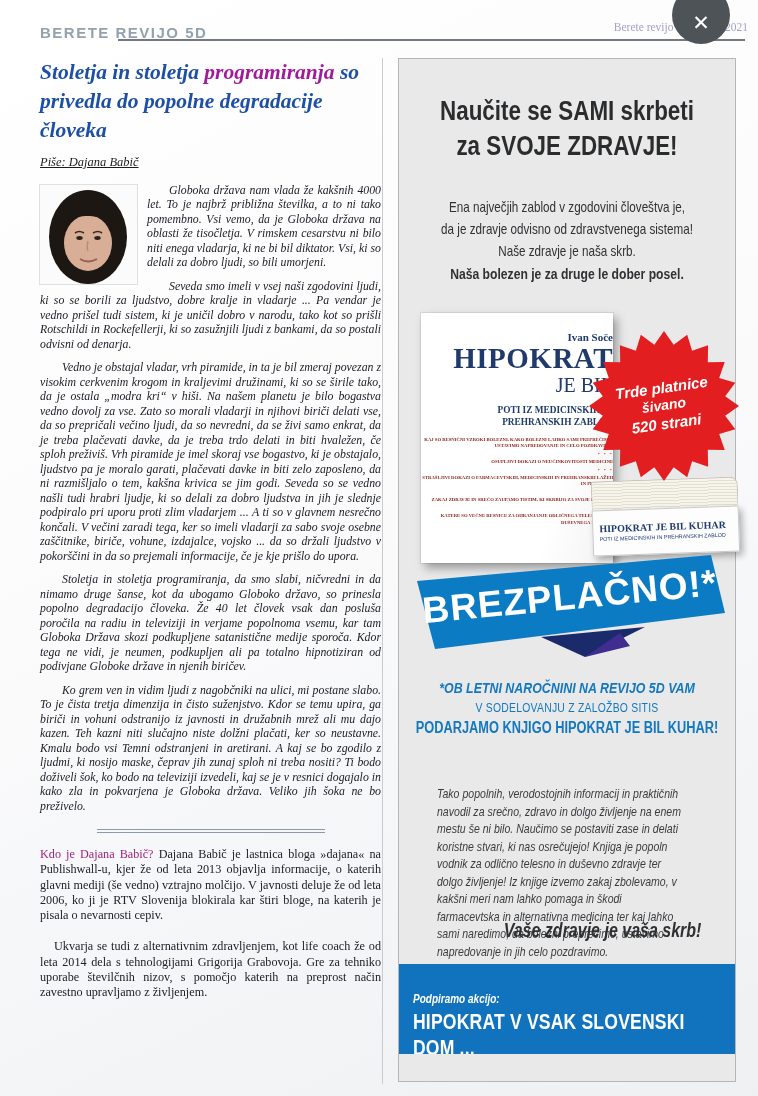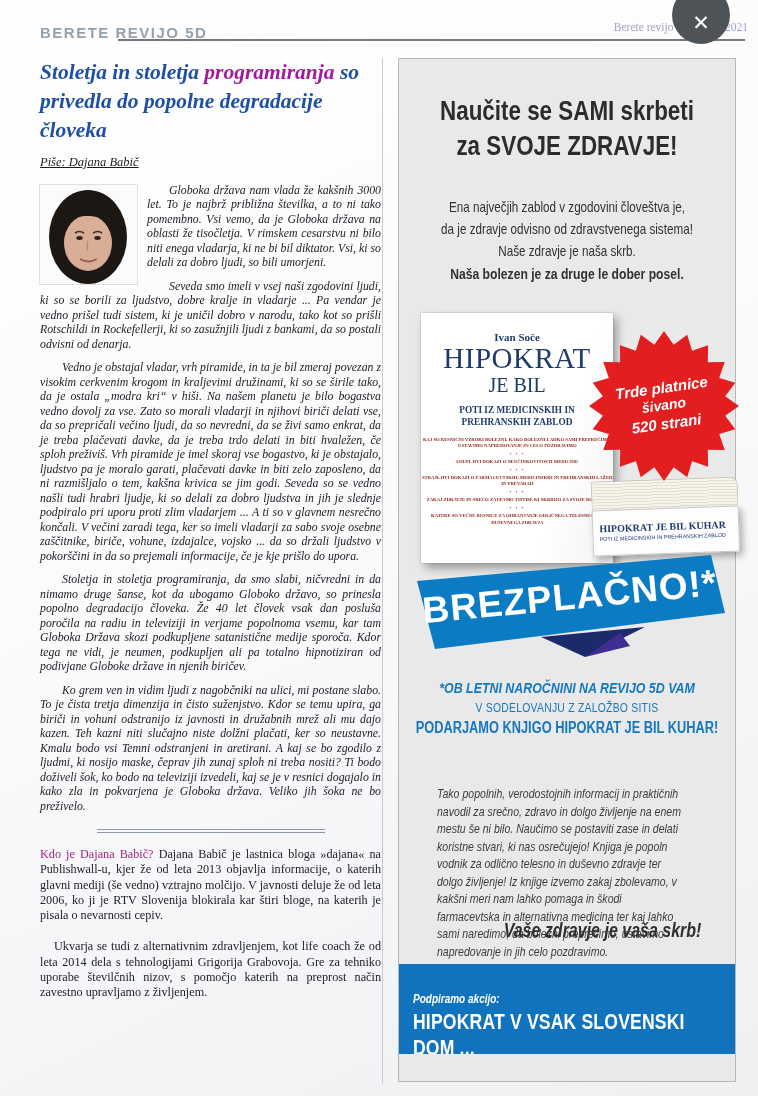--- a/index.html
+++ b/index.html
@@ -36,25 +36,25 @@
   .ad{position:absolute;left:398px;top:58px;width:338px;height:1024px;background:#e9e9ea;
       border:1px solid #b5b6b8;box-sizing:border-box;
       font-family:"Liberation Sans","DejaVu Sans",sans-serif;}
   .cxc{position:absolute;left:0;width:125%;transform:scaleX(0.8);transform-origin:left top;
        text-align:center;}
   .ad-headline{top:34px;font-size:28px;font-weight:bold;color:#2a2c2e;line-height:1.25;}
   .ad-intro{top:138px;font-size:14.6px;color:#2f3133;line-height:1.5;}
   .ad-intro .bold-line{font-weight:bold;font-size:15.2px;}
   
   .book{position:absolute;left:22px;top:254px;width:192px;height:250px;z-index:2;
-        background:linear-gradient(105deg,#ffffff 70%,#f2f2f2);text-align:center;color:#1f3a6b;
+        background:linear-gradient(105deg,#ffffff 70%,#f2f2f2);text-align:right;color:#1f3a6b;
         box-shadow:4px 5px 9px rgba(0,0,0,.35),0 0 0 1px #d8d8d8;
         font-family:"Liberation Serif",serif;}
   .bk-author{margin-top:18px;font-size:11px;font-weight:bold;}
-  .bk-t1,.bk-t3{font-size:29px;font-weight:normal;letter-spacing:.5px;line-height:1.08;}
+  .bk-t1,.bk-t3{font-size:29px;font-weight:bold;letter-spacing:.5px;line-height:1.08;}
   .bk-t2{font-size:20px;font-weight:normal;line-height:1.15;}
   .bk-sub{margin-top:7px;font-size:9.3px;font-weight:bold;line-height:1.3;}
   .bk-topics{margin-top:8px;width:192%;margin-left:-46%;transform:scale(0.52);
              transform-origin:center top;color:#8c2418;font-weight:bold;
              font-size:9px;line-height:1.45;}
   .tsep{color:#c0281c;letter-spacing:3px;font-size:9px;margin:2px 0;}
   
   .book-side{position:absolute;left:193px;top:420px;width:147px;height:82px;
              transform:rotate(-2deg);z-index:3;}
   .bs-pages{height:28px;border:1px solid #c7c3b6;border-bottom:none;border-radius:2px 8px 0 0;
@@ -117,21 +117,21 @@
           <ellipse cx="48" cy="58" rx="24" ry="28" fill="#d9ae96"></ellipse>
           <path d="M22,40 Q30,16 48,16 Q68,16 74,42 Q62,30 48,31 Q34,30 22,40 Z" fill="#1d1714"></path>
           <path d="M35,48 Q39,45 44,48" stroke="#3a2a22" stroke-width="1.6" fill="none"></path>
           <path d="M53,48 Q58,45 62,48" stroke="#3a2a22" stroke-width="1.6" fill="none"></path>
           <ellipse cx="39.5" cy="53" rx="3.2" ry="1.9" fill="#27201c"></ellipse>
           <ellipse cx="57.5" cy="53" rx="3.2" ry="1.9" fill="#27201c"></ellipse>
           <path d="M48,56 Q46.5,63 48,66" stroke="#b98a74" stroke-width="1.4" fill="none"></path>
           <path d="M40,74 Q48,79 57,74" stroke="#9a5f52" stroke-width="2" fill="none"></path>
         </svg>
       </div>
-      <p class="art">Globoka država nam vlada že kakšnih 3000 let. To je najbrž približna številka, a to ni tako pomembno. Vsi vemo, da je Globoka država na oblasti že tisočletja. V rimskem cesarstvu ni bilo niti enega vladarja, ki ne bi bil diktator. Vsi, ki so delali za dobro ljudi, so bili umorjeni.</p>
+      <p class="art">Globoka država nam vlada že kakšnih 4000 let. To je najbrž približna številka, a to ni tako pomembno. Vsi vemo, da je Globoka država na oblasti že tisočletja. V rimskem cesarstvu ni bilo niti enega vladarja, ki ne bi bil diktator. Vsi, ki so delali za dobro ljudi, so bili umorjeni.</p>
       <p class="art">Seveda smo imeli v vsej naši zgodovini ljudi, ki so se borili za ljudstvo, dobre kralje in vladarje ... Pa vendar je vedno prišel tudi sistem, ki je uničil dobro v narodu, tako kot so prišli Rotschildi in Rockefellerji, ki so zasužnjili ljudi z bankami, da so postali odvisni od denarja.</p>
       <p class="art">Vedno je obstajal vladar, vrh piramide, in ta je bil zmeraj povezan z visokim cerkvenim krogom in kraljevimi družinami, ki so se širile tako, da je ostala „modra kri“ v hiši. Na našem planetu je bilo bogastva vedno dovolj za vse. Zato so morali vladarji in njihovi biriči delati vse, da so prepričali večino ljudi, da so nevredni, da se živi samo enkrat, da je treba plačevati davke, da je treba trdo delati in biti hvaležen, če sploh preživiš. Vrh piramide je imel skoraj vse bogastvo, ki je obstajalo, ljudstvo pa je moralo garati, plačevati davke in biti zelo zaposleno, da ni razmišljalo o tem, kakšna krivica se jim godi. Seveda so se vedno našli tudi hrabri ljudje, ki so delali za dobro ljudstva in jih je slednje podpiralo pri uporu proti zlim vladarjem ... A ti so v glavnem nesrečno končali. V večini zaradi tega, ker so imeli vladarji za sabo svoje osebne zaščitnike, biriče, vohune, izdajalce, vojsko ... da so držali ljudstvo v pokorščini in da so prejemali informacije, če je kje prišlo do upora.</p>
       <p class="art">Stoletja in stoletja programiranja, da smo slabi, ničvredni in da nimamo druge šanse, kot da ubogamo Globoko državo, so prinesla popolno degradacijo človeka. Že 40 let človek vsak dan posluša poročila na radiu in televiziji in verjame popolnoma vsemu, kar tam Globoka Država skozi podkupljene satanistične medije sporoča. Kdor tega ne vidi, je neumen, podkupljen ali pa totalno hipnotiziran od podivjane Globoke države in njenih biričev.</p>
       <p class="art">Ko grem ven in vidim ljudi z nagobčniki na ulici, mi postane slabo. To je čista tretja dimenzija in čisto suženjstvo. Kdor se temu upira, ga biriči in vohuni odstranijo iz javnosti in družabnih mrež ali mu dajo kazen. Teh kazni niti slučajno niste dolžni plačati, ker so neustavne. Kmalu bodo vsi Temni odstranjeni in aretirani. A kaj se bo zgodilo z ljudmi, ki nosijo maske, čeprav jih zunaj sploh ni treba nositi? Ti bodo doživeli šok, ko bodo na televiziji izvedeli, kaj se je v resnici dogajalo in kako zla in pokvarjena je Globoka država. Veliko jih šoka ne bo preživelo.</p>
       <div class="bio-div"></div>
       <p class="bio"><span class="bio-lead">Kdo je Dajana Babič?</span><span> Dajana Babič je lastnica bloga »dajana« na Publishwall-u, kjer že od leta 2013 objavlja informacije, o katerih glavni mediji (še vedno) vztrajno molčijo. V javnosti deluje že od leta 2006, ko ji je RTV Slovenija blokirala kar štiri bloge, na katerih je pisala o nevarnosti cepiv.</span></p>
       <p class="bio ind">Ukvarja se tudi z alternativnim zdravljenjem, kot life coach že od leta 2014 dela s tehnologijami Grigorija Grabovoja. Gre za tehniko uporabe številčnih nizov, s pomočjo katerih na preprost način zavestno upravljamo z življenjem.</p>
     </div>
   </div>
 

